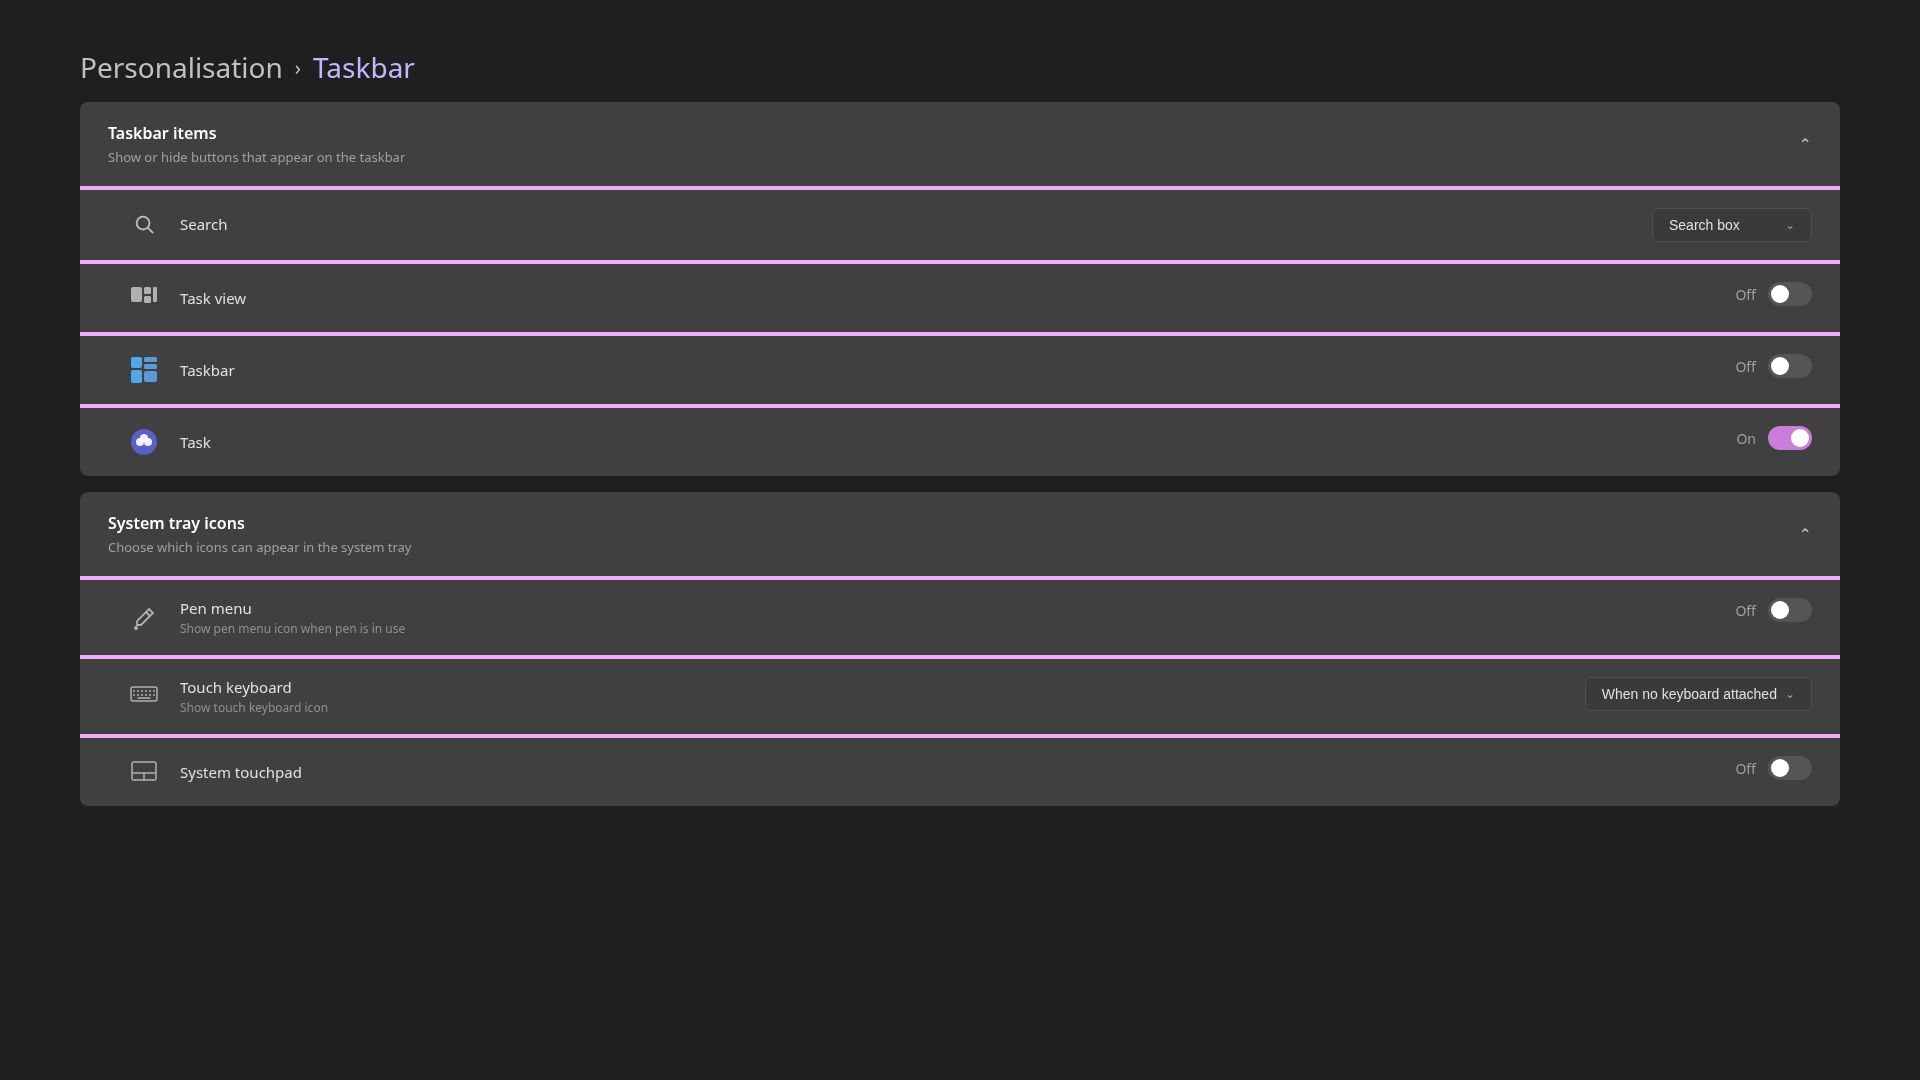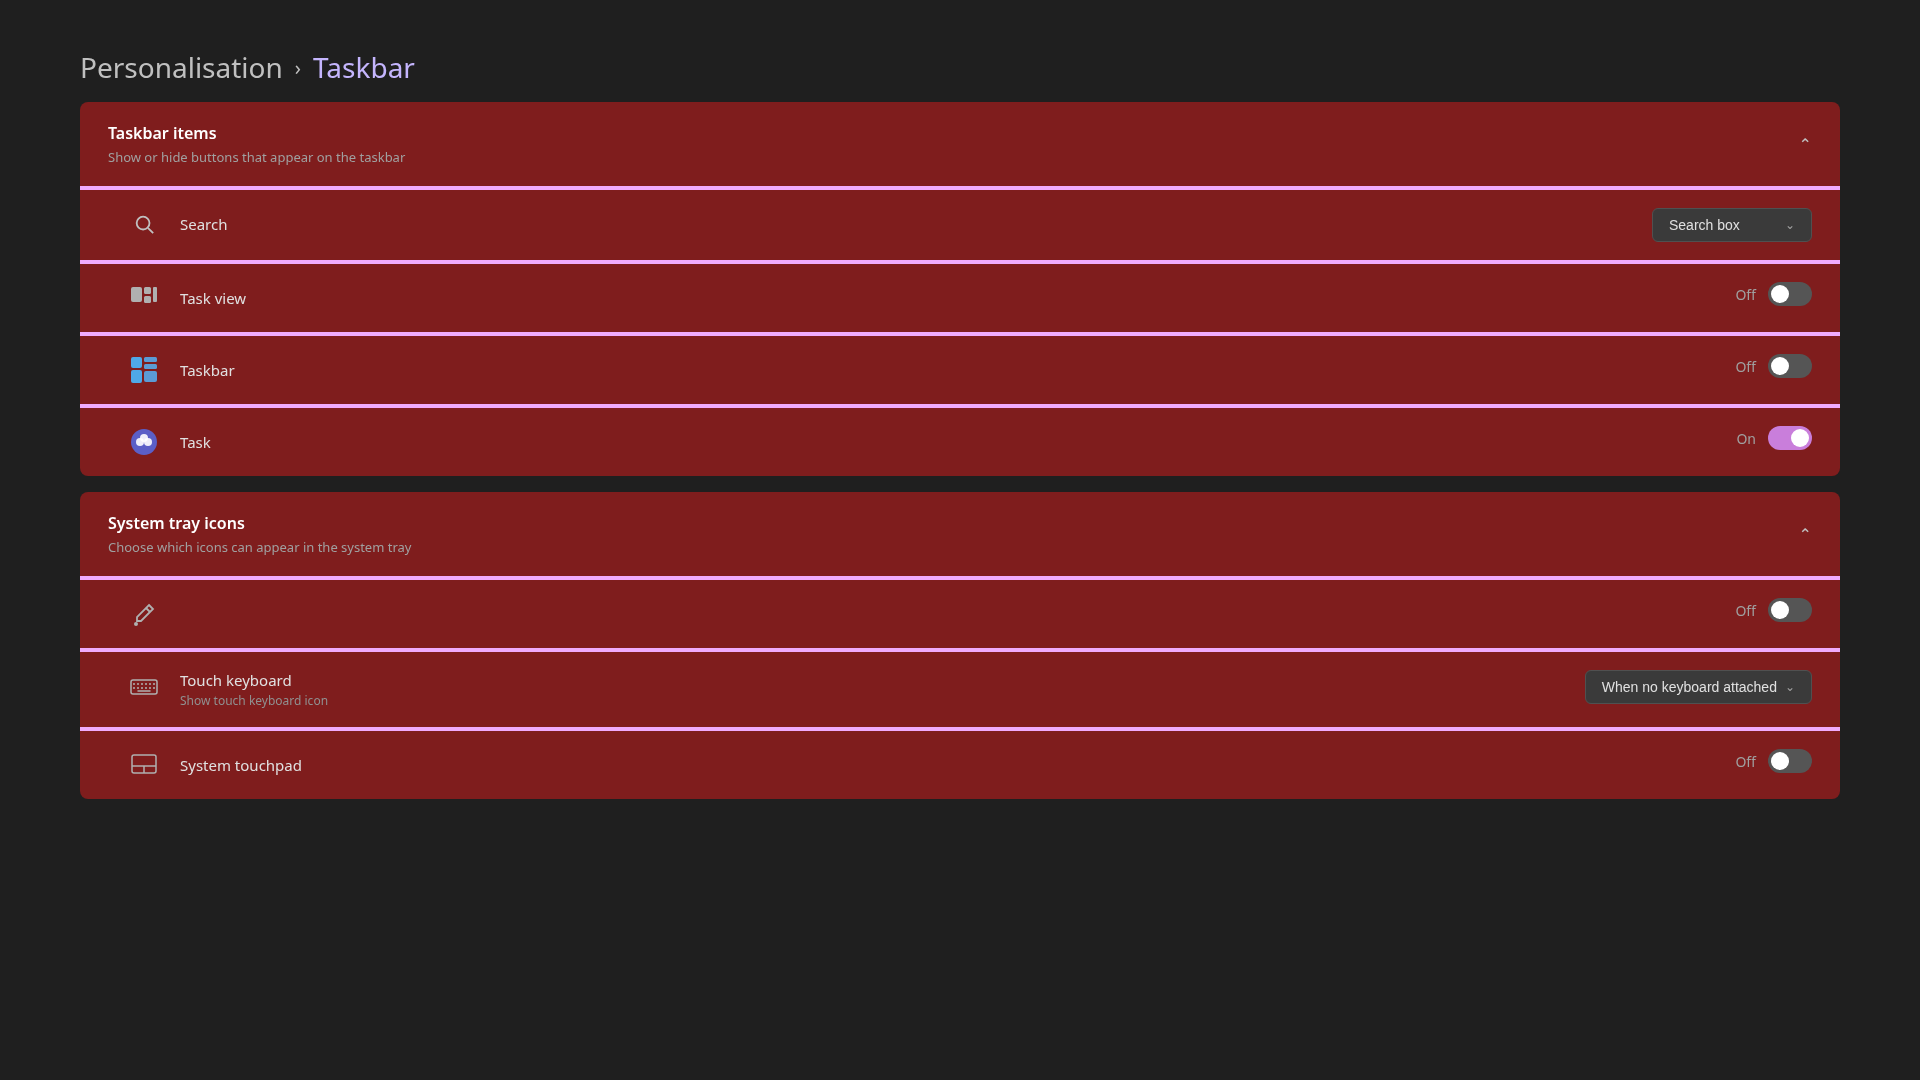--- a/index.html
+++ b/index.html
@@ -35,21 +35,21 @@
       color: #c0c0c0;
     }
 
     .breadcrumb-current {
       font-size: 28px;
       font-weight: 400;
       color: #c4b5fd;
     }
 
     .section-card {
-      background-color: #7f1d1d;
+      background-color: #404040;
       border-radius: 8px;
       margin-bottom: 16px;
       overflow: hidden;
     }
 
     .section-header {
       display: flex;
       align-items: center;
       justify-content: space-between;
       padding: 20px 28px;
@@ -314,20 +314,24 @@
   </div>
 
   <div class="setting-row">
     <div class="setting-left">
       <div class="setting-icon">
         <svg width="26" height="26" viewBox="0 0 26 26" fill="none" stroke="#b0b0b0" stroke-width="1.8">
           <path d="M18 4 L22 8 L10 20 L6 20 L6 16 Z"></path>
           <path d="M15 7 L19 11"></path>
           <circle cx="5" cy="23" r="2" fill="#b0b0b0" stroke="none"></circle>
         </svg>
+      </div>
+      <div class="setting-text-group">
+        <div class="setting-label">Pen menu</div>
+        <div class="setting-description">Show pen menu icon when pen is in use</div>
       </div>
     </div>
     <div class="setting-right">
       <span class="status-label">Off</span>
       <div class="toggle">
         <div class="toggle-track off">
           <div class="toggle-thumb"></div>
         </div>
       </div>
     </div>

